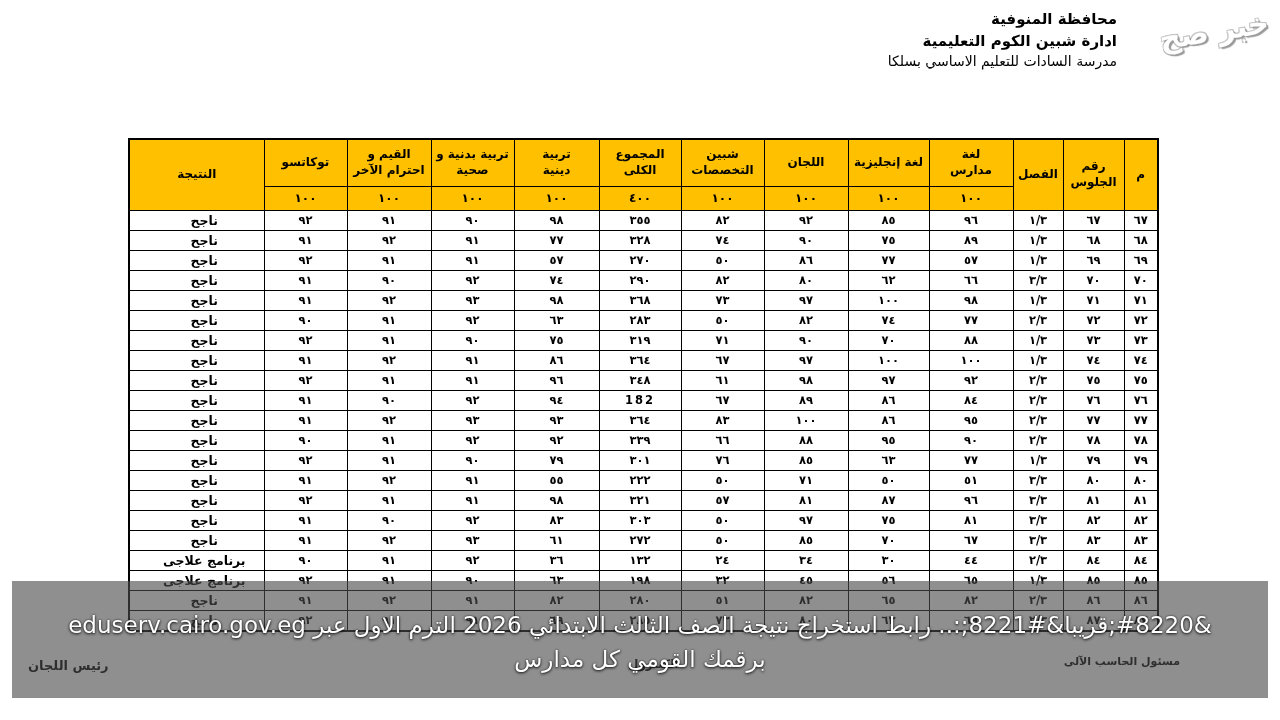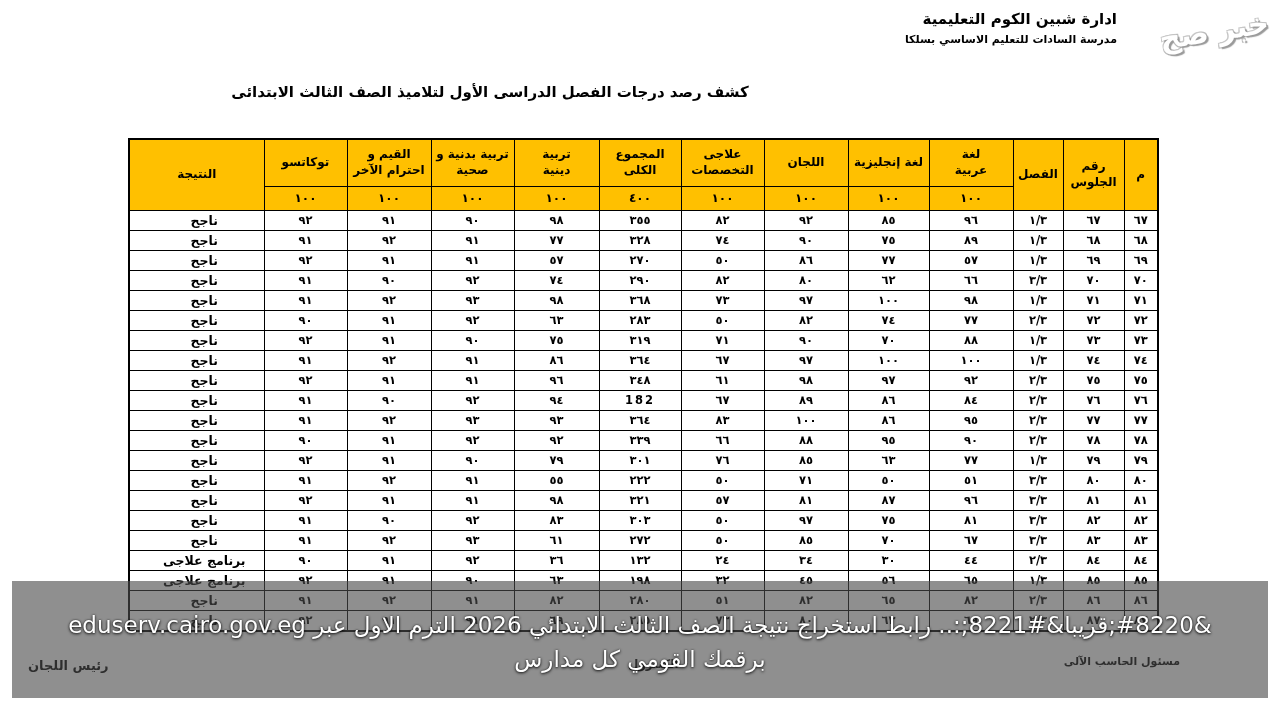--- a/index.html
+++ b/index.html
@@ -8,21 +8,21 @@
 
   
   .watermark{position:absolute;left:1146px;top:14px;width:136px;text-align:center;
     font-size:29px;font-weight:bold;color:#fff;transform:rotate(-9deg);
     text-shadow:2px 2px 1px #9a9a9a,-1px -1px 0 #c8c8c8,1px -1px 0 #bbb,-1px 1px 0 #bbb;z-index:1;}
 
   
   .letterhead{position:absolute;top:8px;right:163px;text-align:right;direction:rtl;z-index:1;color:#000;}
   .lh1{font-size:15px;font-weight:bold;line-height:22px;}
   .lh2{font-size:15px;font-weight:bold;line-height:23px;}
-  .lh3{font-size:11px;font-weight:bold;line-height:17px;}
+  .lh3{font-size:14px;font-weight:normal;line-height:17px;}
 
   
   .titleblock{position:absolute;top:82px;left:80px;width:820px;text-align:center;z-index:1;color:#000;}
   .t1{font-size:15px;font-weight:bold;line-height:20px;}
   .t2{font-size:15px;font-weight:bold;line-height:20px;margin-top:6px;}
 
   
   table.grades{position:absolute;top:138px;left:128px;width:1029px;border-collapse:collapse;
     table-layout:fixed;direction:rtl;border:2px solid #000;background:#fff;}
   .grades th,.grades td{border:1px solid #000;text-align:center;vertical-align:middle;overflow:hidden;}
@@ -49,26 +49,26 @@
     text-shadow:0 1px 3px rgba(0,0,0,.85),0 0 2px rgba(0,0,0,.6);}
 </style>
 </head>
 <body>
 
 <div class="page">
 
   <div class="watermark">خبر صح</div>
 
   <div class="letterhead">
+    <div class="lh1">محافظة المنوفية</div>
     <div class="lh2">ادارة شبين الكوم التعليمية</div>
     <div class="lh3">مدرسة السادات للتعليم الاساسي بسلكا</div>
   </div>
 
   <div class="titleblock">
-    <div class="t1">كشف رصد درجات الفصل الدراسى الأول لتلاميذ الصف الثالث الابتدائى</div>
   </div>
 
   <table class="grades">
     <colgroup>
       <col style="width:34px">
         <col style="width:61px">
         <col style="width:50px">
       <col style="width:84px">
         <col style="width:81px">
         <col style="width:84px">
@@ -80,24 +80,24 @@
         <col style="width:83px">
       <col style="width:135px">
     </colgroup>
     <thead>
       <tr class="hdr-main">
         <th rowspan="2">م</th>
         <th rowspan="2">رقم
 الجلوس</th>
         <th rowspan="2">الفصل</th>
         <th>لغة
-عربية</th>
+مدارس</th>
         <th>لغة إنجليزية</th>
         <th>اللجان</th>
-        <th>علاجى
+        <th>شبين
 التخصصات</th>
         <th>المجموع
 الكلى</th>
         <th>تربية
 دينية</th>
         <th>تربية بدنية و
 صحية</th>
         <th>القيم و
 احترام الآخر</th>
         <th>توكاتسو</th>

